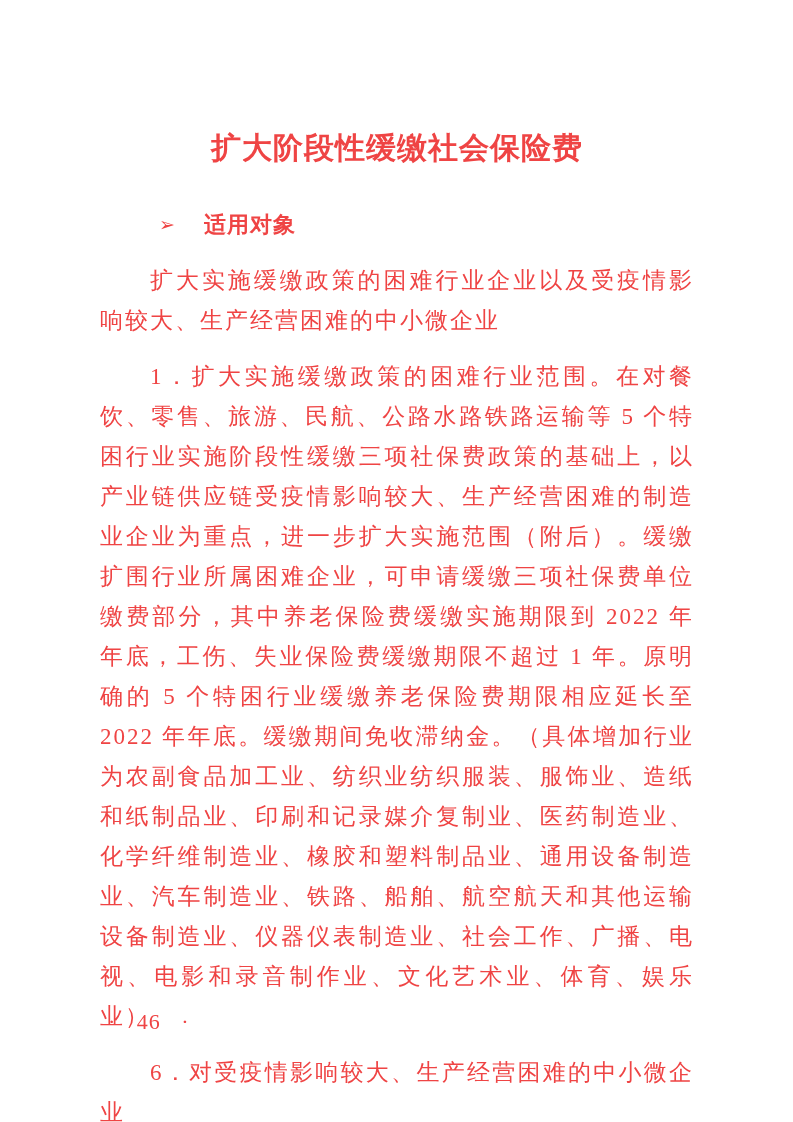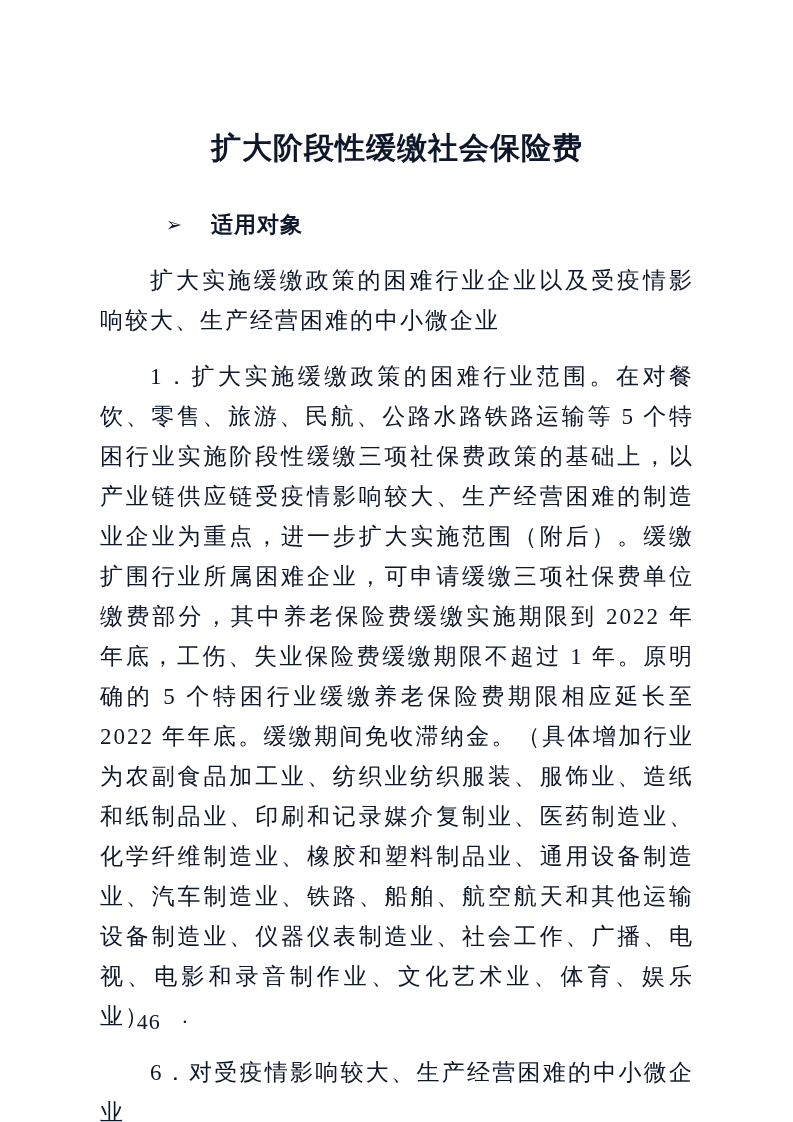--- a/index.html
+++ b/index.html
@@ -7,41 +7,41 @@
     padding: 0;
     background: #e8e8e8;
   }
   .page {
     position: relative;
     width: 793px;
     height: 1122px;
     margin: 0 auto;
     background: #ffffff;
     overflow: hidden;
-    color: #0f172a;
+    color: #ef4444;
     font-family: "Liberation Serif", "DejaVu Serif", serif;
   }
   .content {
     position: absolute;
     left: 84px;
     top: 0;
     width: 626px;
   }
   .doc-title {
     margin: 126px 0 35px 0;
     font-family: "Liberation Sans", "DejaVu Sans", sans-serif;
     font-weight: bold;
     font-size: 30px;
     line-height: 44px;
     text-align: center;
     letter-spacing: 1px;
     white-space: nowrap;
   }
   .section-heading {
-    margin: 16px;
+    margin: 9px;
     padding-left: 66px;
     font-family: "Liberation Sans", "DejaVu Sans", sans-serif;
     font-weight: bold;
     font-size: 22px;
     line-height: 40px;
     letter-spacing: 1px;
   }
   .section-heading .bullet {
     display: inline-block;
     width: 45px;

